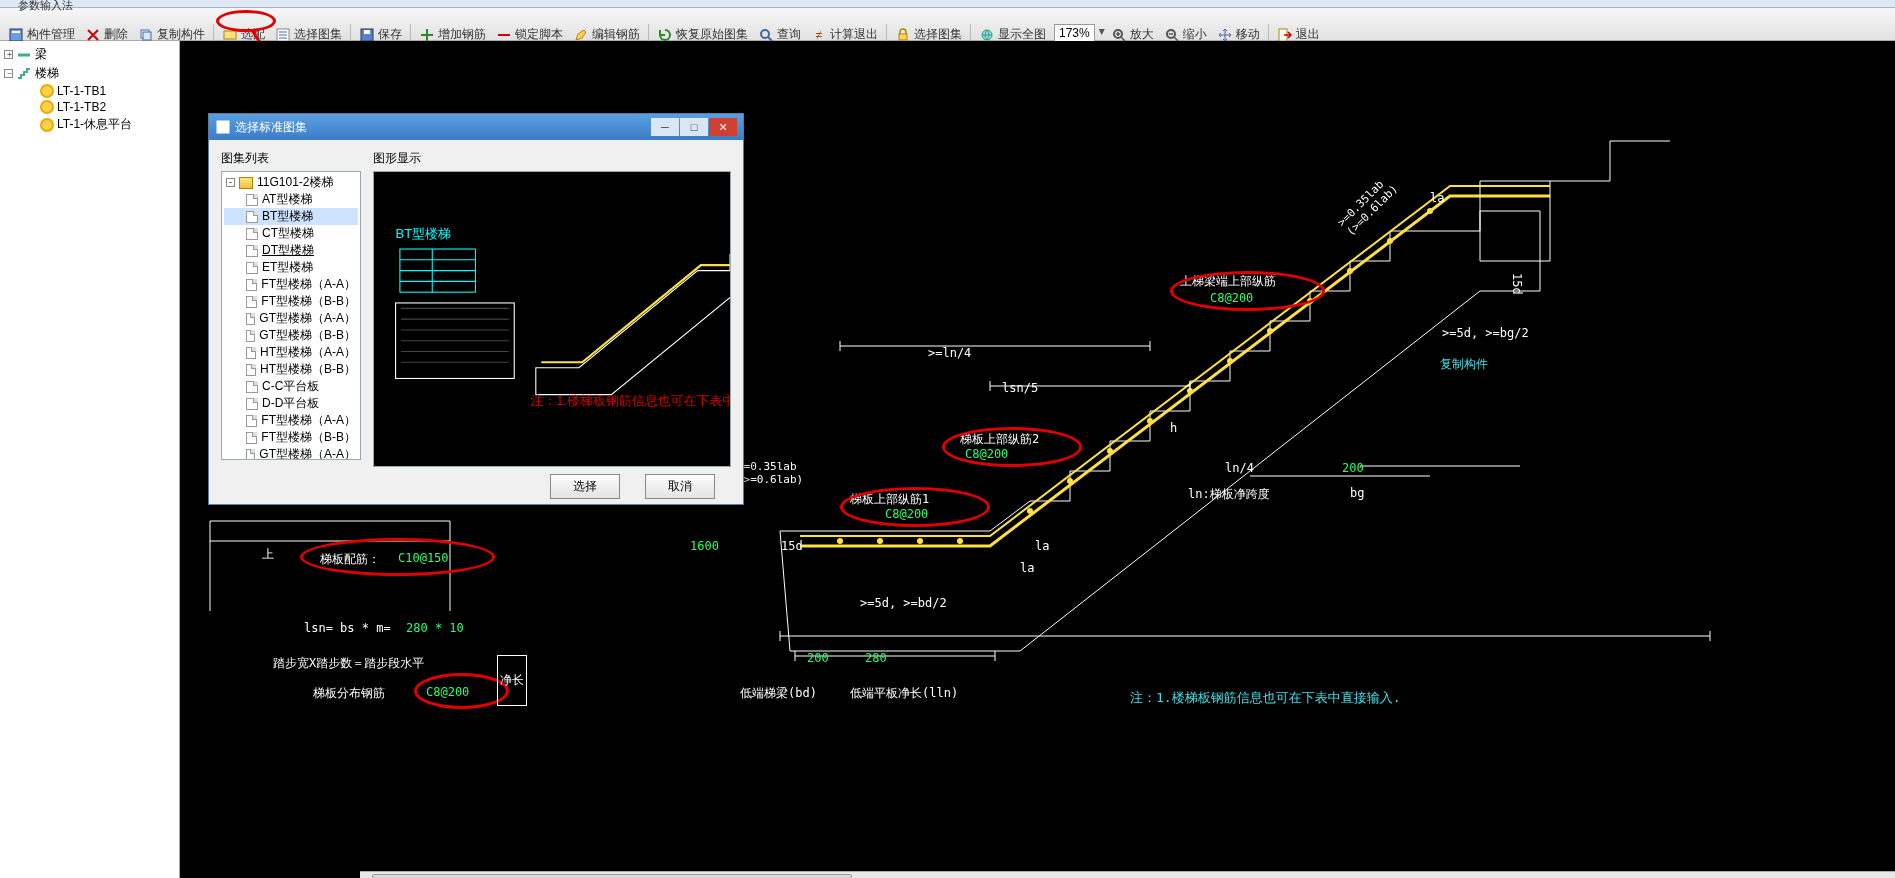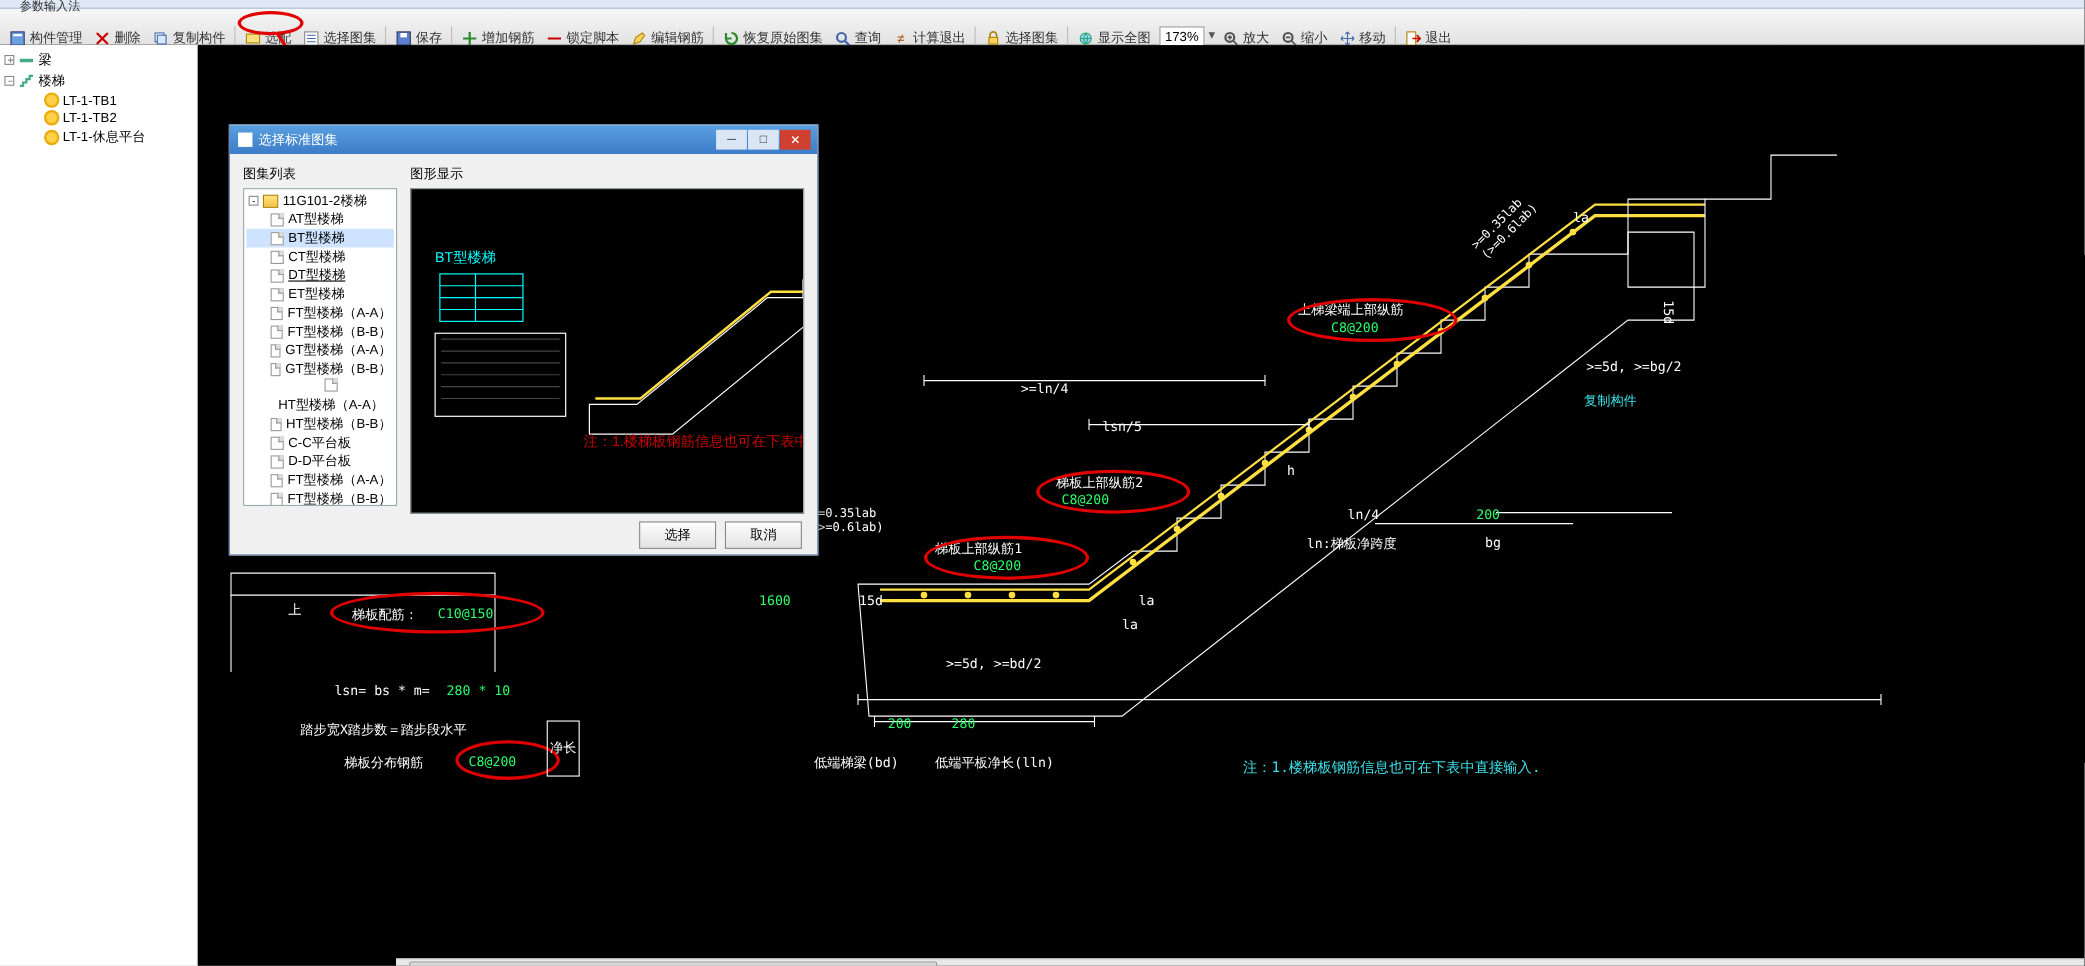--- a/index.html
+++ b/index.html
@@ -33,21 +33,21 @@
   .dlg-lbl{margin-bottom:4px}
   .list-box{flex:1;border:1px solid #9aa;background:#fff;overflow:hidden;position:relative}
   .list-inner{padding:2px}
   .list-item{display:flex;align-items:center;gap:4px;padding:0 2px;white-space:nowrap;cursor:pointer}
   .list-item.root{font-weight:normal}
   .list-item.sel{background:#cde3ff}
   .doc-ico{width:12px;height:12px;border:1px solid #999;background:#fff;position:relative}
   .doc-ico::after{content:"";position:absolute;right:-1px;top:-1px;width:4px;height:4px;background:#ddd;border-left:1px solid #999;border-bottom:1px solid #999}
   .book-ico{width:14px;height:12px;background:linear-gradient(#ffe680,#f0c040);border:1px solid #b08000}
   .preview-box{flex:1;border:1px solid #9aa;background:#000;position:relative}
-  .dlg-btns{display:flex;justify-content:flex-end;gap:8px;padding:4px 14px}
+  .dlg-btns{display:flex;justify-content:flex-end;gap:25px;padding:4px 28px}
   .btn{min-width:70px;padding:3px 12px;border:1px solid #888;background:linear-gradient(#fdfdfd,#e3e3e3);cursor:pointer;text-align:center}
   
   .arrow-line{position:absolute;left:248px;top:26px;width:110px;height:160px;pointer-events:none}
   .red-ellipse{position:absolute;border:3px solid #e00000;border-radius:50%;pointer-events:none}
   .hl{position:absolute;left:216px;top:10px;width:60px;height:22px}
   
   .cnv-txt{position:absolute;font-family:"SimSun",monospace;white-space:nowrap}
   .c-white{color:#fff}
   .c-cyan{color:#3ce0e8}
   .c-green{color:#2aff6a}
@@ -376,21 +376,21 @@
                   <span>FT型楼梯（B-B）</span>
                 </div>
                 <div class="list-item" style="padding-left: 22px;">
                   <span class="doc-ico"></span>
                   <span>GT型楼梯（A-A）</span>
                 </div>
                 <div class="list-item" style="padding-left: 22px;">
                   <span class="doc-ico"></span>
                   <span>GT型楼梯（B-B）</span>
                 </div>
-                <div class="list-item" style="padding-left: 22px; flex-direction: column;">
+                <div class="list-item" style="padding-left: 22px;">
                   <span class="doc-ico"></span>
                   <span>HT型楼梯（A-A）</span>
                 </div>
                 <div class="list-item" style="padding-left: 22px;">
                   <span class="doc-ico"></span>
                   <span>HT型楼梯（B-B）</span>
                 </div>
                 <div class="list-item" style="padding-left: 22px; align-items: center;">
                   <span class="doc-ico"></span>
                   <span>C-C平台板</span>

